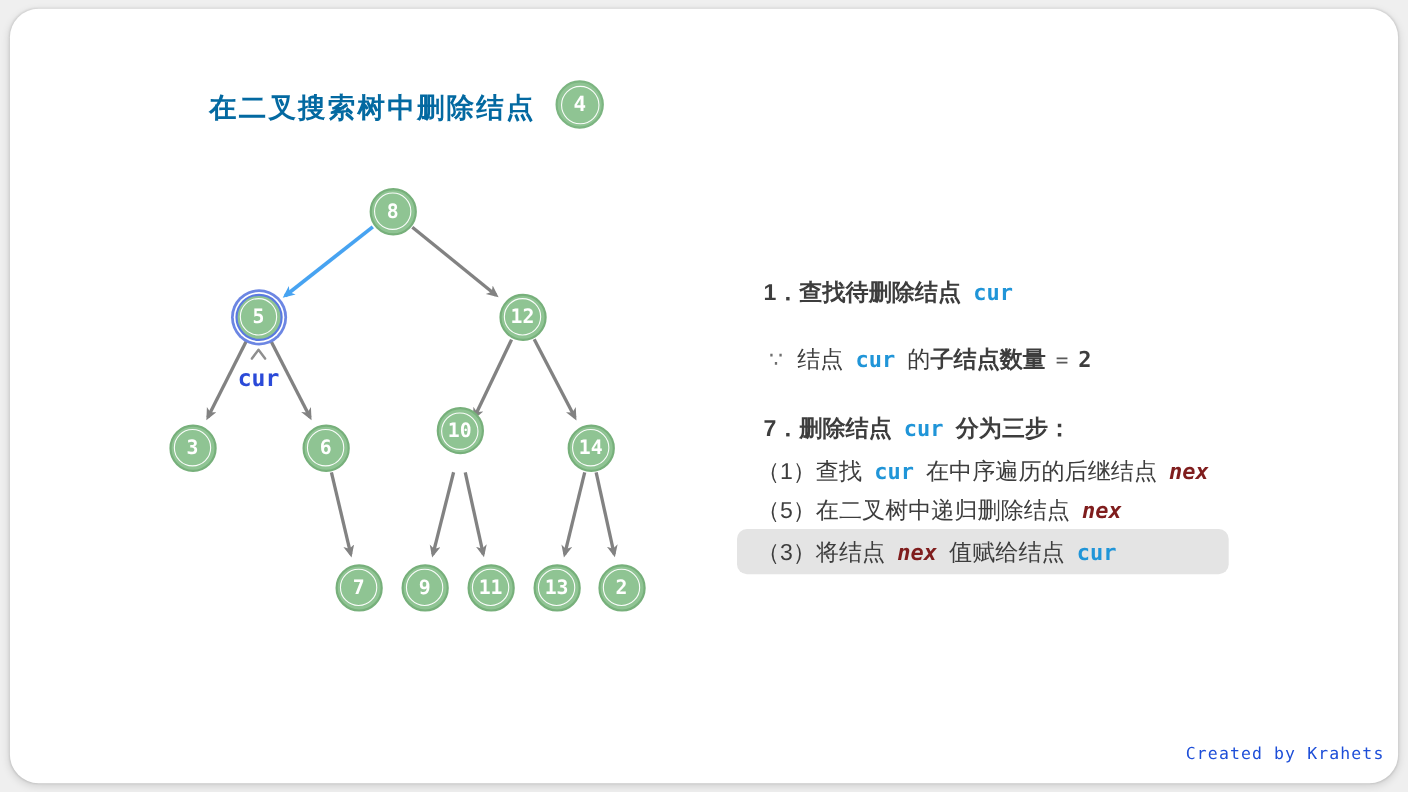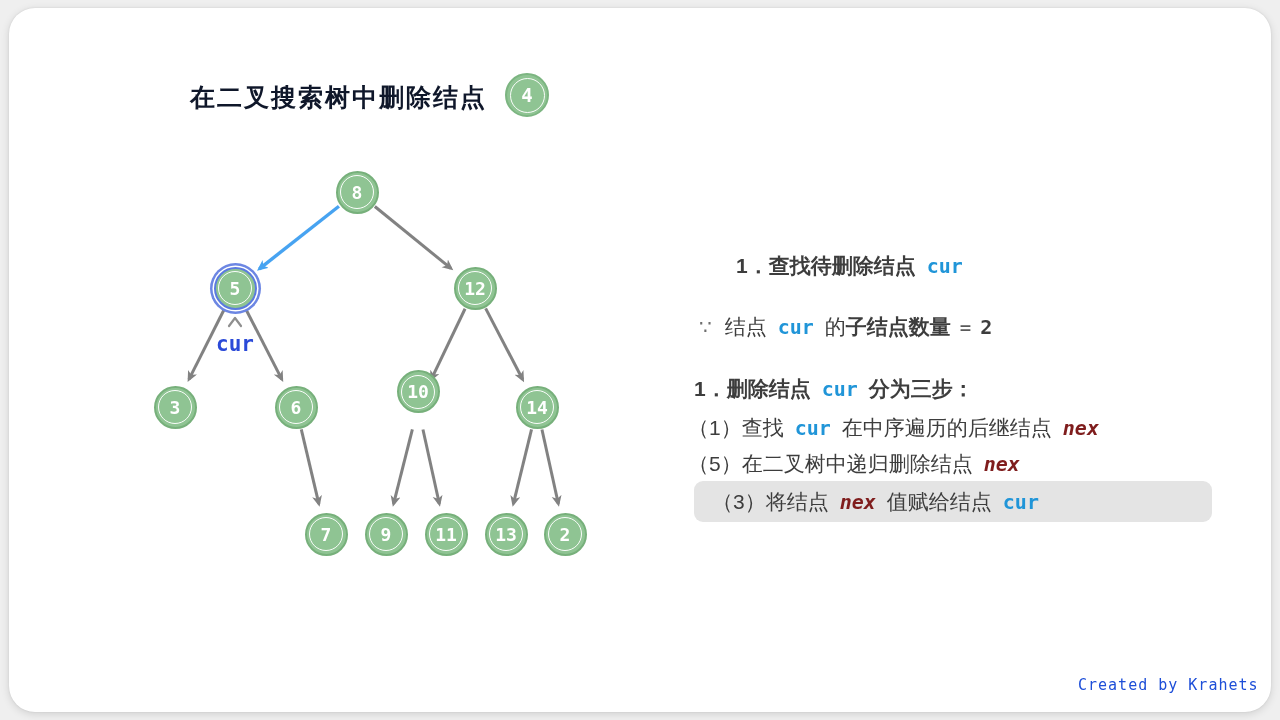--- a/index.html
+++ b/index.html
@@ -10,21 +10,21 @@
   }
   .card {
     position:absolute; left:9px; top:8px; right:9px; bottom:8px;
     background:#ffffff; border-radius:26px;
     box-shadow:0 2px 8px rgba(0,0,0,0.13), 0 0 2px rgba(0,0,0,0.10);
   }
   .stage { position:absolute; inset:0; }
 
   .title {
     position:absolute; left:190px; top:81px;
-    font-size:25px; font-weight:bold; color:#0f172a; letter-spacing:2px;
+    font-size:25px; font-weight:bold; color:#0369a1; letter-spacing:2px;
     white-space:nowrap;
   }
   .badge {
     position:absolute; left:505px; top:73px; width:44px; height:44px;
     box-sizing:border-box; border-radius:50%;
     background:#8fc493; border:2px solid #7cb581;
     display:flex; align-items:center; justify-content:center;
     color:#fff; font-family:"DejaVu Sans Mono", monospace;
     font-weight:bold; font-size:19px;
   }
@@ -65,24 +65,24 @@
     margin:0 11px; font-size:20px;
   }
   .code.cur { color:#2095d8; }
   .code.nex { color:#7f1d1d;font-style:italic; }
   .sym { color:#6e6e6e; margin-right:13px; font-size:20px; }
   .eq  { color:#5a5a5a; margin:0 9px; font-family:"DejaVu Sans Mono", monospace; font-size:19px; }
   .num { font-family:"DejaVu Sans Mono", monospace; font-weight:bold; font-size:20px; }
   .b   { font-weight:bold; }
 
   .hl-box {
-    position:absolute; left:670px; top:481px; width:518px; height:41px;
+    position:absolute; left:670px; top:481px; width:447px; height:41px;
     background:#e4e4e4; border-radius:9px;
     display:flex; align-items:center; padding-left:18px; box-sizing:border-box;
-    font-size:21px; color:#3d3d3d; white-space:nowrap;margin-left:24px;
+    font-size:21px; color:#3d3d3d; white-space:nowrap;
   }
 
   .watermark {
     position:absolute; left:1078px; top:676px;
     font-family:"DejaVu Sans Mono", monospace; font-size:15px;
     color:#1d4ed8; letter-spacing:1px; white-space:nowrap;
   }
 </style>
 </head>
 <body>
@@ -153,25 +153,25 @@
     </div>
   <div class="tnode" style="left: 543.5px; top: 512.5px;">
       <span>2</span>
     </div>
 
   <svg class="cur-caret" width="16" height="12">
     <polyline points="2,10 8,2 14,10" fill="none" stroke="#8f8f8f" stroke-width="2.2" stroke-linecap="round" stroke-linejoin="round"></polyline>
   </svg>
   <div class="cur-label">cur</div>
 
-  <div class="note bold" style="left:736px; top:251px;"><span>1．查找待删除结点</span><span class="code cur">cur</span></div>
+  <div class="note bold" style="left:694px; top:251px;"><span>1．查找待删除结点</span><span class="code cur">cur</span></div>
 
   <div class="note" style="left:699px; top:312px;"><span class="sym">∵</span><span>结点</span><span class="code cur">cur</span><span>的</span><span class="b">子结点数量</span><span class="eq">=</span><span class="num">2</span></div>
 
-  <div class="note bold" style="left:694px; top:374px;"><span>1．删除结点</span><span class="code cur">cur</span><span>分为三步：</span></div>
+  <div class="note bold" style="left:694px; top:374px;"><span>7．删除结点</span><span class="code cur">cur</span><span>分为三步：</span></div>
 
   <div class="note" style="left:688px; top:413px;"><span>（1）查找</span><span class="code cur">cur</span><span>在中序遍历的后继结点</span><span class="code nex">nex</span></div>
 
   <div class="note" style="left:688px; top:449px;"><span>（5）在二叉树中递归删除结点</span><span class="code nex">nex</span></div>
 
   <div class="hl-box">
       <span>（3）将结点</span>
       <span class="code nex">nex</span>
       <span>值赋给结点</span>
       <span class="code cur">cur</span>

